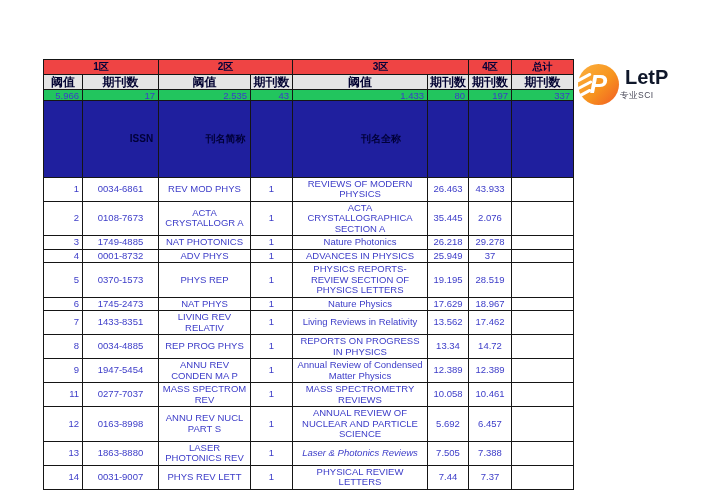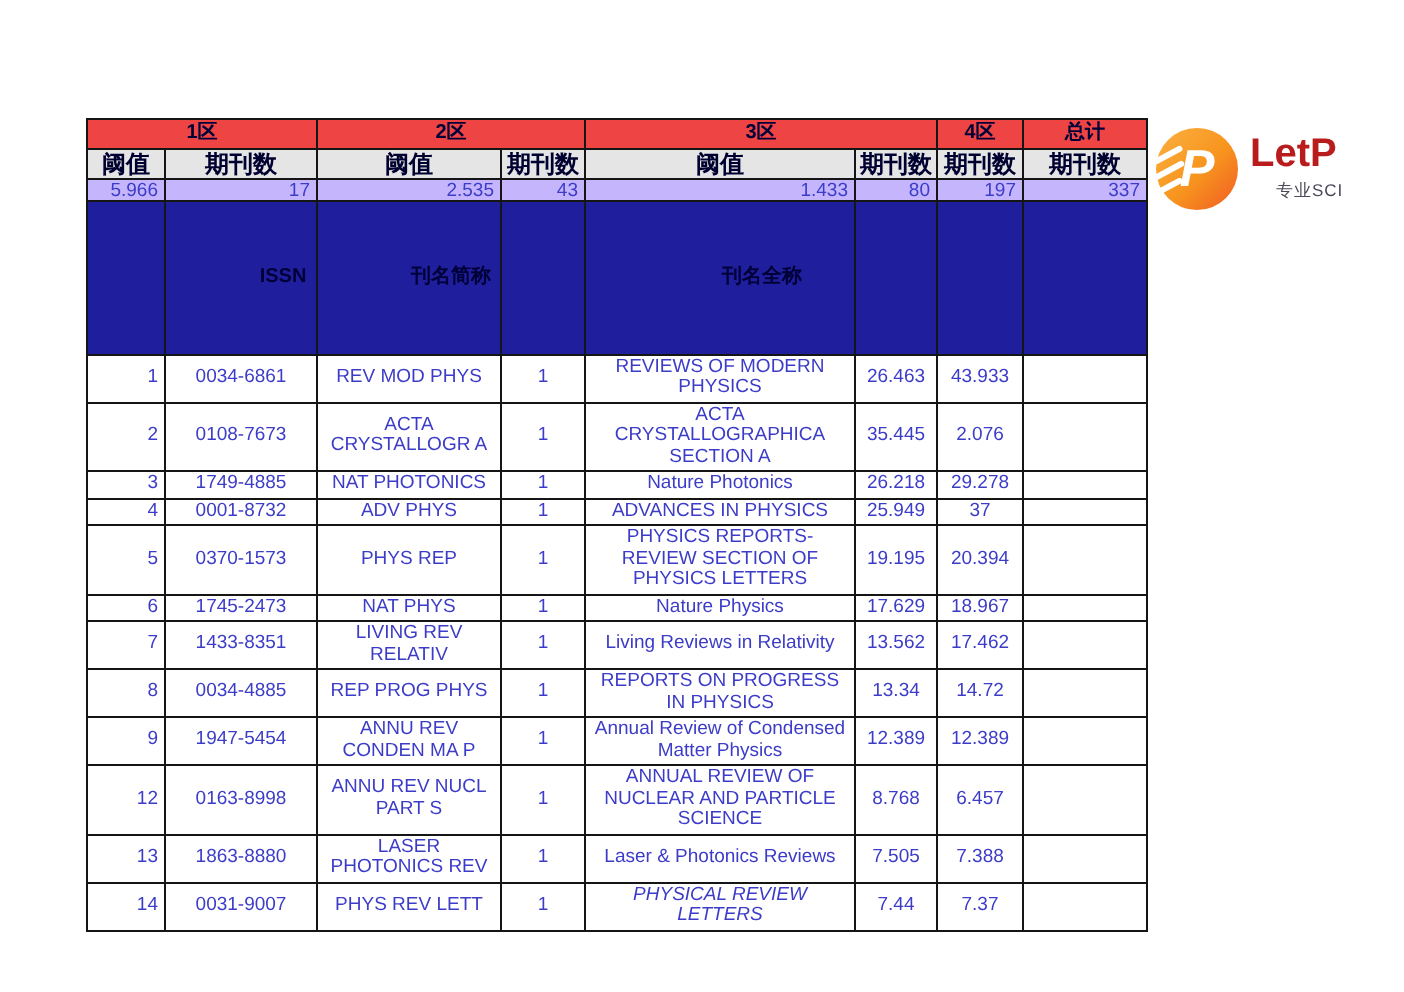--- a/index.html
+++ b/index.html
@@ -18,21 +18,21 @@
   
   .zone-table{left:43px;top:59px;width:530px;}
   .zone-table tr.zhead td{
     background:#ef4444;color:#000038;font-weight:bold;
     height:12px;font-size:10px;
   }
   .zone-table tr.zsub td{
     color:#000030;font-weight:bold;height:12px;font-size:12px;background:#e5e5e5;
   }
   .zone-table tr.zval td{
-    text-align:right;height:11px;padding-right:3px;background:#c4b5fd;
+    text-align:right;height:11px;padding-right:3px;background:#22c55e;
   }
   
   .main-table{left:43px;top:100px;width:530px;}
   .main-table thead td{
     background:#1f1f9e;color:#000038;font-weight:bold;
     height:20px;font-size:10px;padding-left:44px;
   }
   .main-table td.c-idx{text-align:right;padding-right:3px;}
   .cw{display:block;}
   .main-table tbody tr:nth-child(12) .cw{
@@ -53,25 +53,25 @@
   }
   .speed-line{
     position:absolute;height:3px;background:#ffffff;border-radius:2px;
     transform:rotate(-28deg);
   }
   .sl1{left:-2px;top:12px;width:16px;}
   .sl2{left:-3px;top:20px;width:18px;}
   .sl3{left:-2px;top:28px;width:16px;}
   .brand-text{
     position:absolute;left:49px;top:4px;
-    color:#b91c1c;font-weight:bold;font-size:20px;line-height:22px;
+    color:#0f172a;font-weight:bold;font-size:20px;line-height:22px;
     white-space:nowrap;
   }
   .brand-sub{
-    position:absolute;left:62px;top:28px;
+    position:absolute;left:44px;top:28px;
     color:#4a4a5a;font-size:8.5px;letter-spacing:0.5px;white-space:nowrap;
   }
 </style>
 </head>
 <body>
 
 <table class="abs zone-table">
   <colgroup>
     <col style="width:39px">
       <col style="width:76px">
@@ -187,21 +187,21 @@
   </tr>
       <tr>
     <td class="c-idx">5</td>
     <td>0370-1573</td>
     <td>PHYS REP</td>
     <td>1</td>
     <td>
           <div class="cw">PHYSICS REPORTS-REVIEW SECTION OF PHYSICS LETTERS</div>
         </td>
     <td>19.195</td>
-    <td>20.394</td>
+    <td>28.519</td>
     <td></td>
   </tr>
       <tr>
     <td class="c-idx">6</td>
     <td>1745-2473</td>
     <td>NAT PHYS</td>
     <td>1</td>
     <td>
           <div class="cw">Nature Physics</div>
         </td>
@@ -239,28 +239,40 @@
     <td>ANNU REV CONDEN MA P</td>
     <td>1</td>
     <td>
           <div class="cw">Annual Review of Condensed Matter Physics</div>
         </td>
     <td>12.389</td>
     <td>12.389</td>
     <td></td>
   </tr>
       <tr>
+    <td class="c-idx">11</td>
+    <td>0277-7037</td>
+    <td>MASS SPECTROM REV</td>
+    <td>1</td>
+    <td>
+          <div class="cw">MASS SPECTROMETRY REVIEWS</div>
+        </td>
+    <td>10.058</td>
+    <td>10.461</td>
+    <td></td>
+  </tr>
+      <tr>
     <td class="c-idx">12</td>
     <td>0163-8998</td>
     <td>ANNU REV NUCL PART S</td>
     <td>1</td>
     <td>
           <div class="cw">ANNUAL REVIEW OF NUCLEAR AND PARTICLE SCIENCE</div>
         </td>
-    <td>8.768</td>
+    <td>5.692</td>
     <td>6.457</td>
     <td></td>
   </tr>
       <tr>
     <td class="c-idx">13</td>
     <td>1863-8880</td>
     <td>LASER PHOTONICS REV</td>
     <td>1</td>
     <td>
           <div class="cw">Laser &amp; Photonics Reviews</div>

